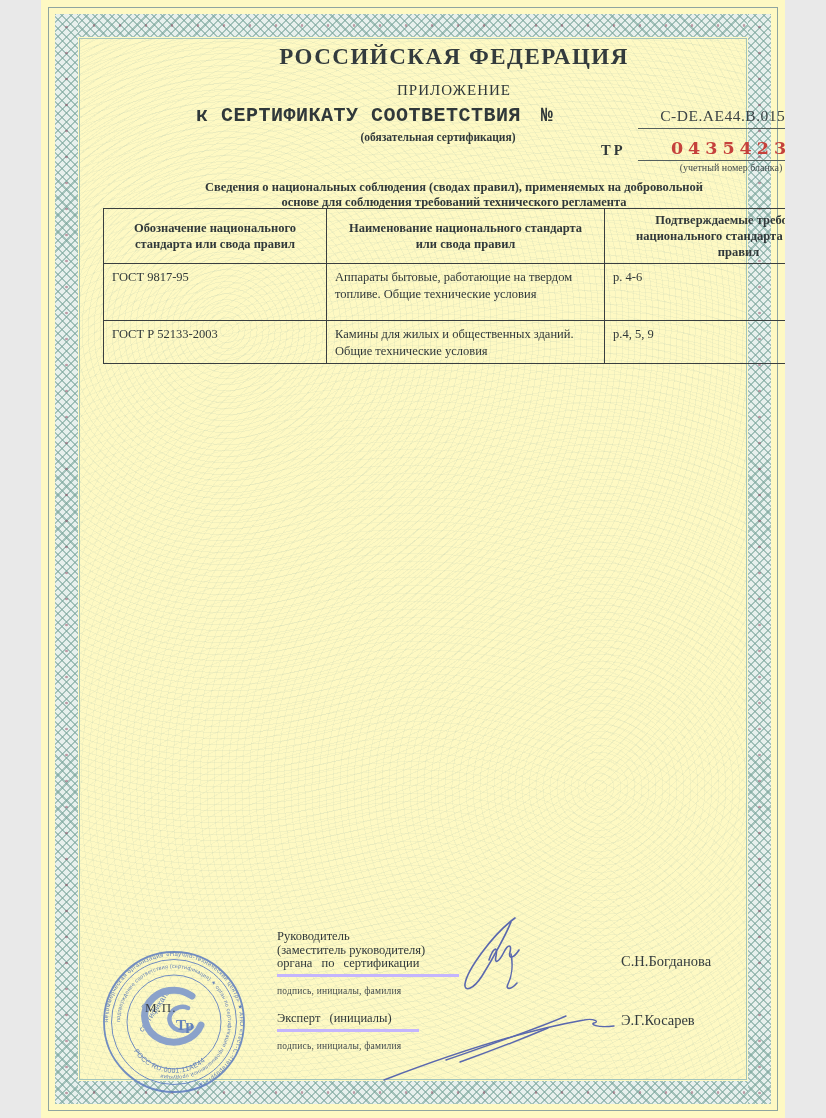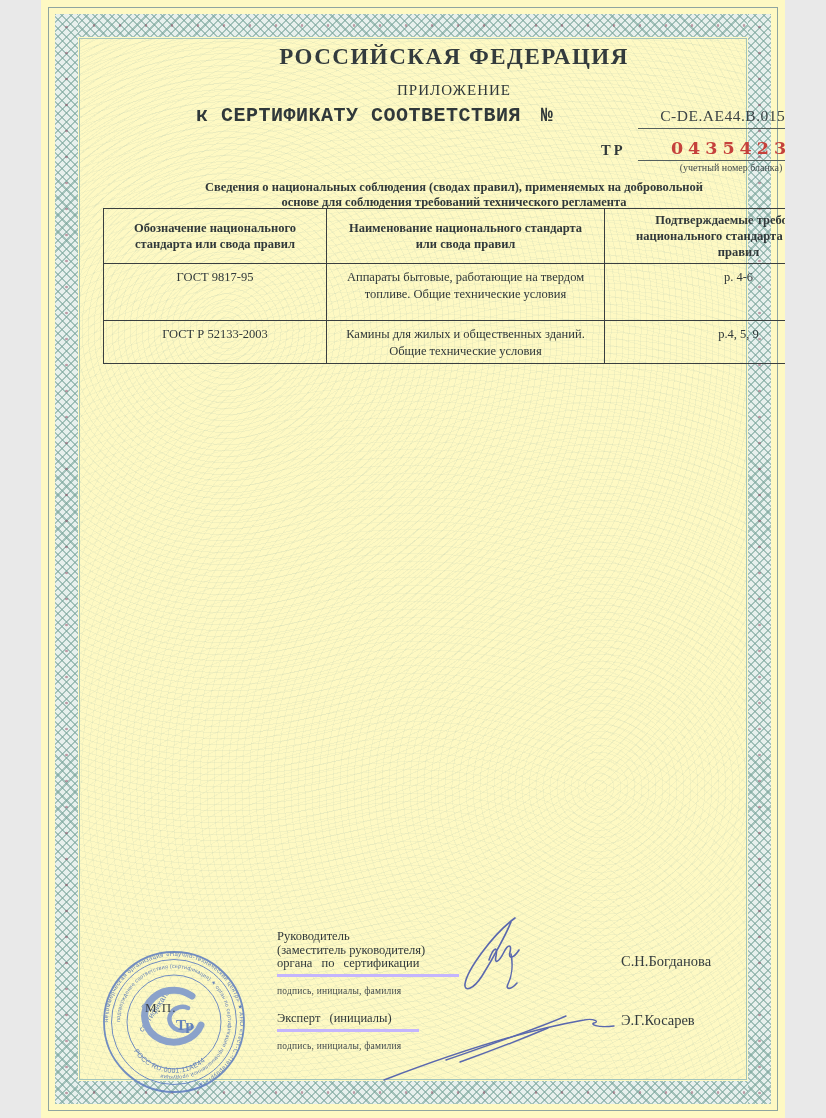--- a/index.html
+++ b/index.html
@@ -48,21 +48,21 @@
     font-family:"DejaVu Serif",serif;}
   .blank-rule{top:160px;left:597px;width:183px;}
   .blank-caption{position:absolute;top:162px;left:600px;width:180px;text-align:center;font-size:10px;color:#434b4d;}
   .intro{position:absolute;top:180px;left:0;width:826px;text-align:center;
     font-size:12.5px;font-weight:bold;line-height:15px;}
   
   .stable{position:absolute;top:208px;left:62px;width:706px;border-collapse:collapse;
     table-layout:fixed;font-size:12.5px;}
   .stable,.stable th,.stable td{border:1.6px solid #3a3f40;}
   .stable th{font-weight:bold;text-align:center;vertical-align:middle;padding:3px 10px;line-height:16px;}
-  .stable td{vertical-align:top;padding:5px 8px 4px 8px;line-height:16.5px;text-align:center;}
+  .stable td{vertical-align:top;padding:5px 8px 4px 8px;line-height:16.5px;}
   .stable .c1{width:202px;} .stable .c2{width:257px;} .stable .c3{width:247px;}
   .hrow{height:55px;} .r1{height:57px;} .r2{height:41px;}
   
   .sig-roles{position:absolute;left:236px;font-size:12.5px;line-height:13.5px;width:182px;}
   .sig-roles .uline{border-bottom:3px solid #c4b5fd;padding-bottom:3px;word-spacing:6px;}
   .sig-caption{font-size:9.5px;color:#434b4d;padding-top:8px;letter-spacing:.2px;}
   .sig1{top:930px;}
   .sig2{top:1012px;width:142px;}
   .sig-name{position:absolute;left:580px;font-size:14.5px;color:#333b3d;}
   .name1{top:953px;} .name2{top:1012px;}
@@ -83,20 +83,21 @@
   <div class="inner-line"></div>
   <div class="watermark"></div>
 
   <div class="t-country">РОССИЙСКАЯ ФЕДЕРАЦИЯ</div>
   <div class="t-attachment">ПРИЛОЖЕНИЕ</div>
   <div class="t-certline">
     <span>к СЕРТИФИКАТУ СООТВЕТСТВИЯ</span><span class="nosign">№</span>
   </div>
   <div class="cert-number">C-DE.AE44.B.01597</div>
   <div class="rule cert-rule"></div>
+  <div class="cert-type">(обязательная сертификация)</div>
   <div class="tr-label">ТР</div>
   <div class="blank-number">0435423</div>
   <div class="rule blank-rule"></div>
   <div class="blank-caption">(учетный номер бланка)</div>
 
   <div class="intro">
     <div>Сведения о национальных соблюдения (сводах правил), применяемых на добровольной</div>
     <div>основе для соблюдения требований технического регламента</div>
   </div>
 

